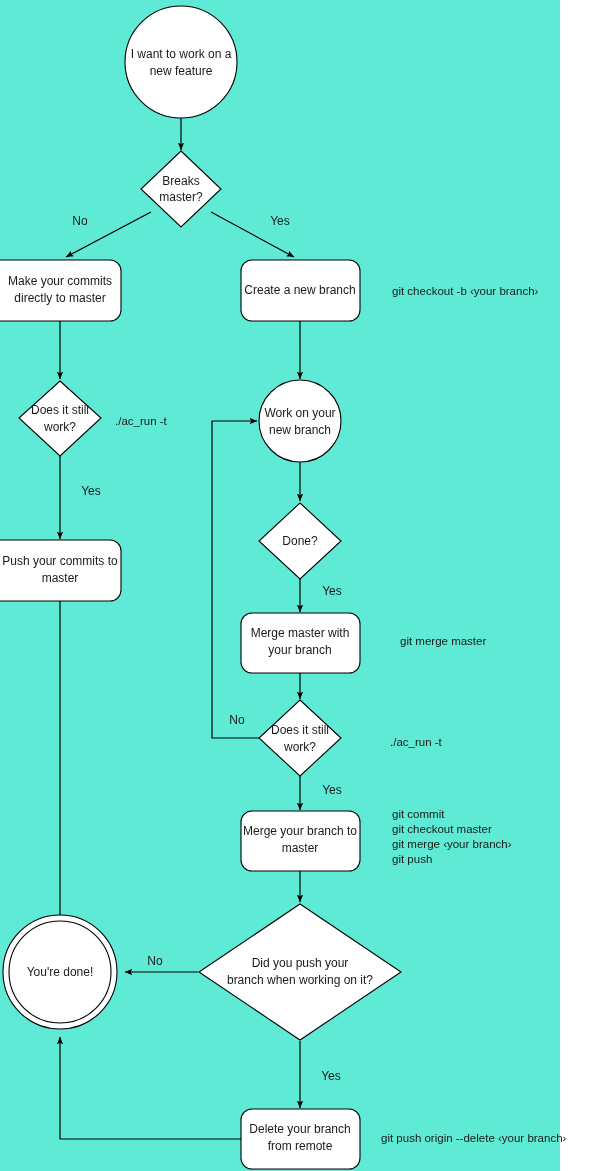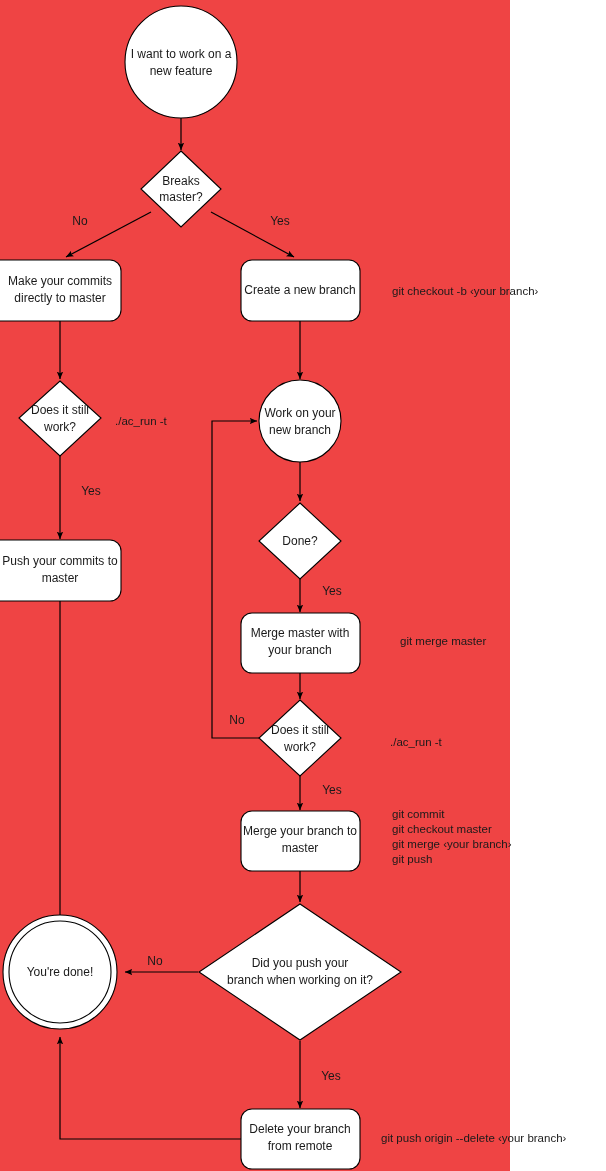--- a/index.html
+++ b/index.html
@@ -2,23 +2,23 @@
 <html><head>
 <meta charset="utf-8">
 <style>
   html, body {
     margin: 0;
     padding: 0;
     background: #ffffff;
   }
   #chart-root {
     position: relative;
-    width: 510px;
+    width: 560px;
     height: 1171px;
-    background: #ef4444;
+    background: #5eead4;
     font-family: "Liberation Sans", sans-serif;
   }
   svg#flow {
     display: block;
     width: 606px;
     height: 1171px;
   }
   .shape {
     fill: #ffffff;
     stroke: #000000;

